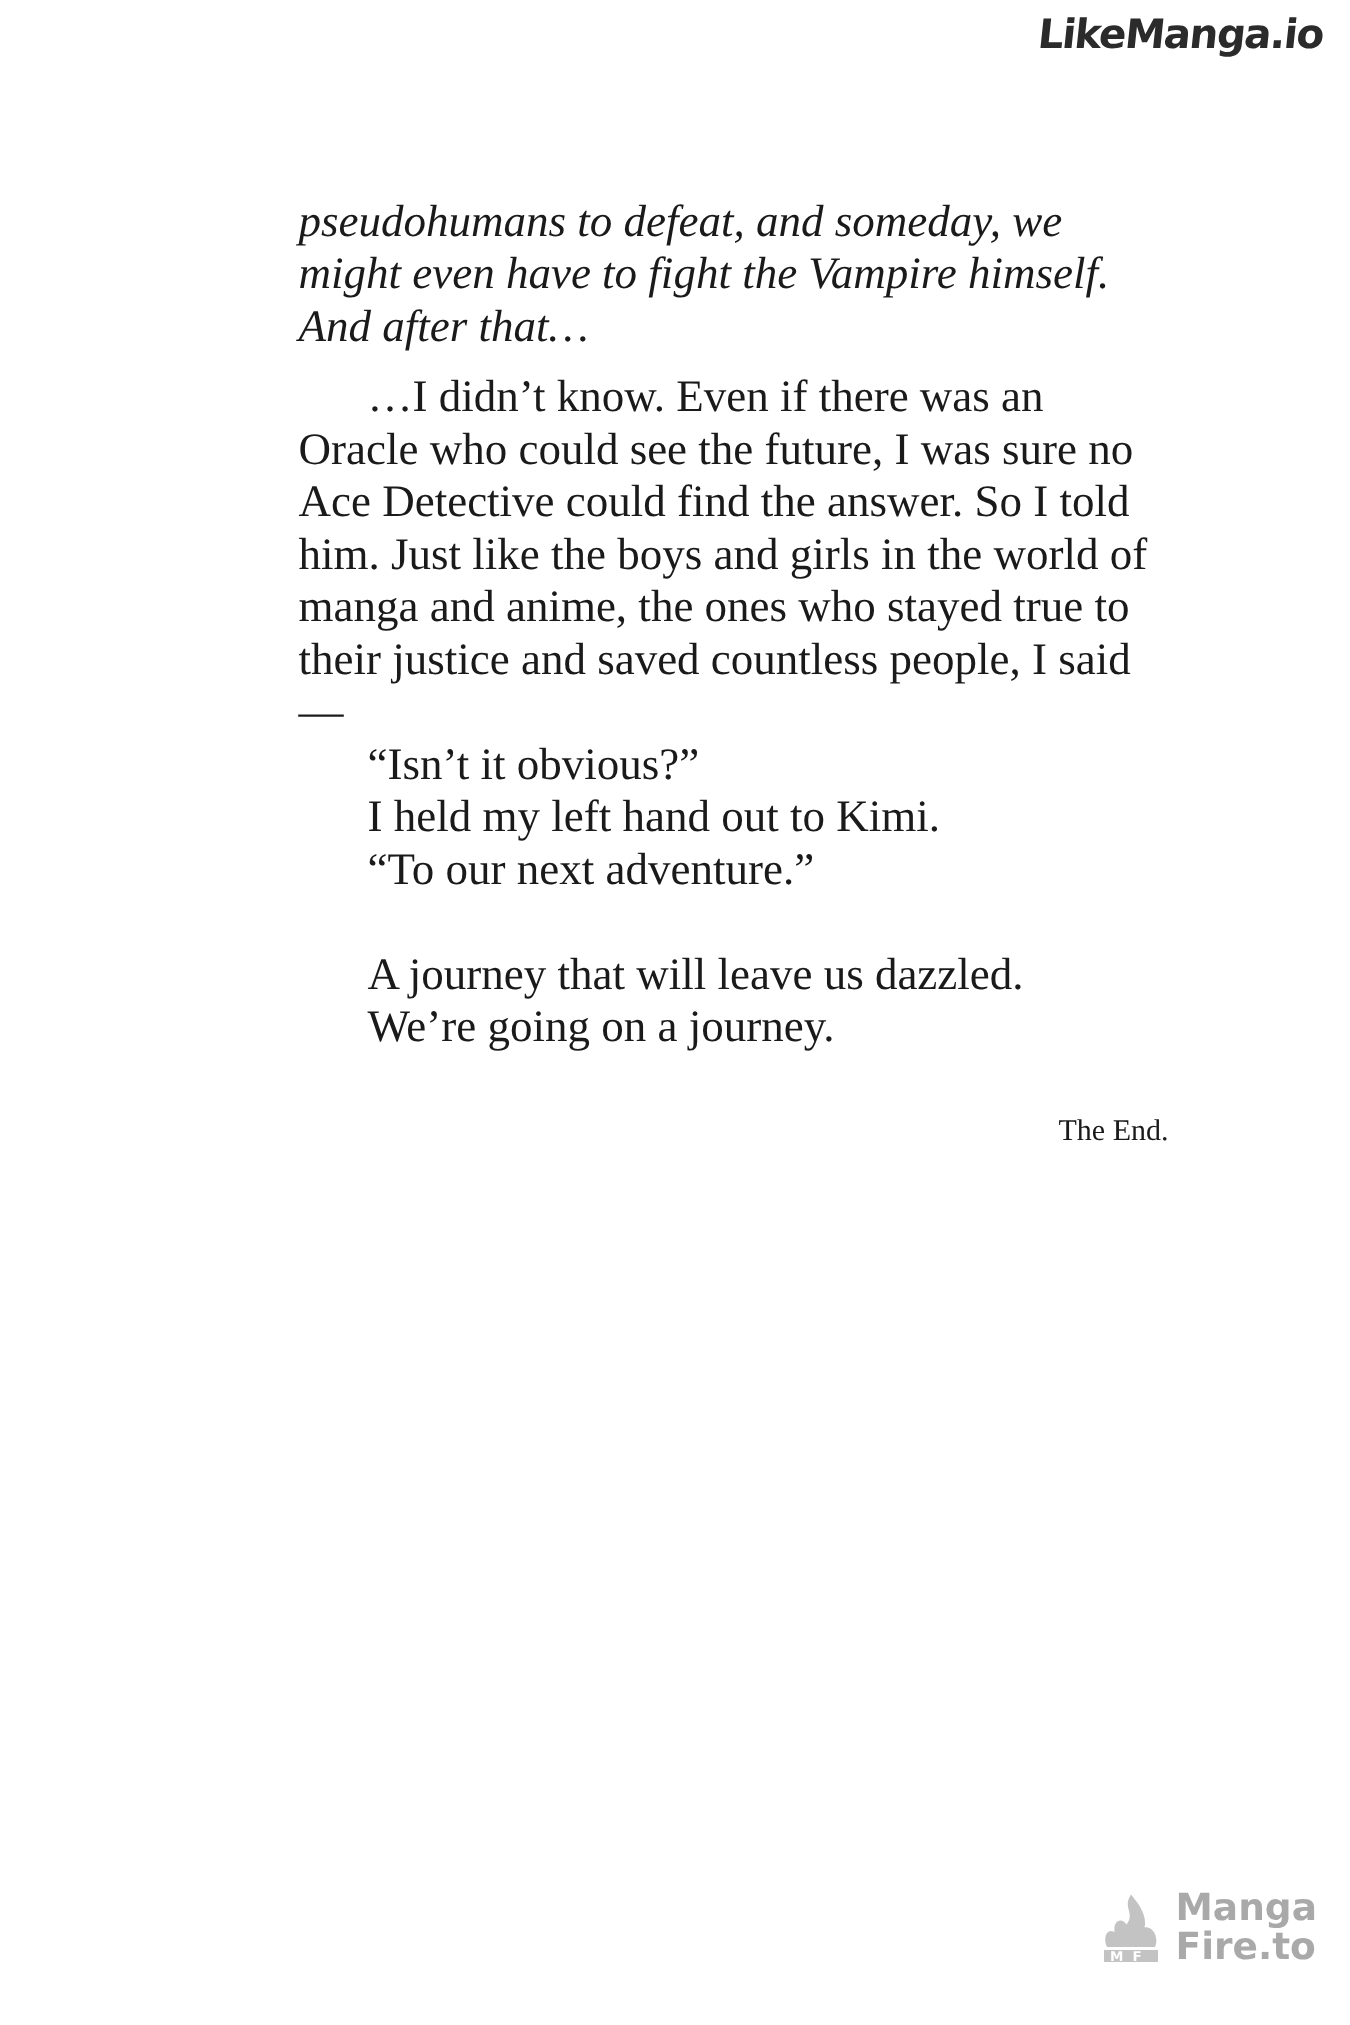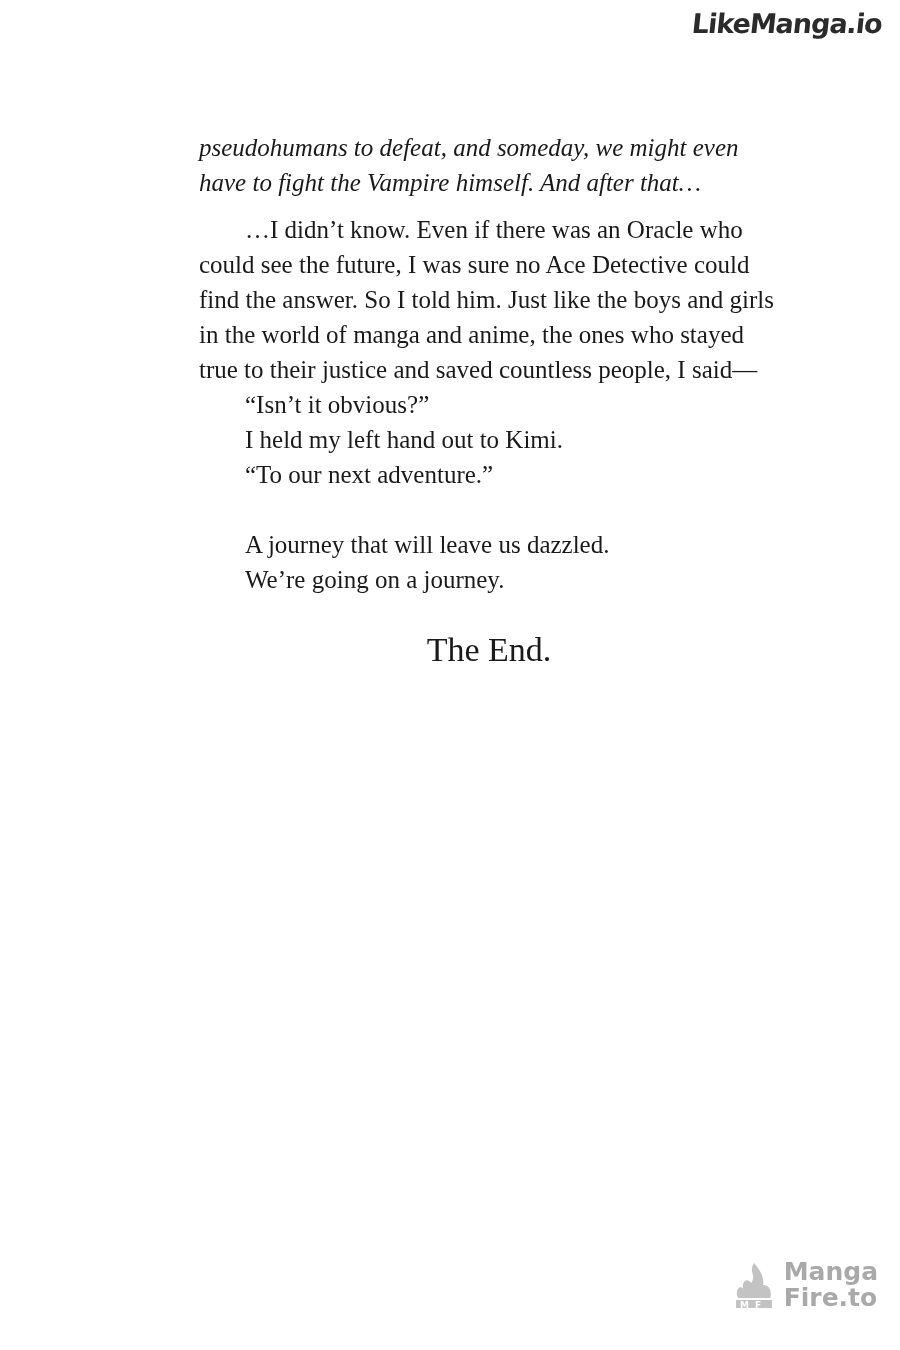--- a/index.html
+++ b/index.html
@@ -42,21 +42,21 @@
 
   
   .page-body {
     position: absolute;
     left: 199px;
     top: 130px;
     width: 580px;
   }
 
   .para {
-    font-size: 25px;
+    font-size: 30px;
     line-height: 35px;
     margin: 0;
     text-align: left;
   }
 
   .para.italic {
     font-style: italic;
   }
 
   .para.indent {
@@ -66,24 +66,24 @@
 
   .para.indent-small {
     text-indent: 46px;
   }
 
   .spacer {
     height: 35px;
   }
 
   .the-end {
-    font-size: 34px;
+    font-size: 20px;
     line-height: 35px;
     margin: 0;
-    text-align: center;
+    text-align: right;
     padding-right: 0px;
   }
 
   .end-block {
     margin-top: 35px;
   }
 
   
   .bottom-watermark {
     position: absolute;

